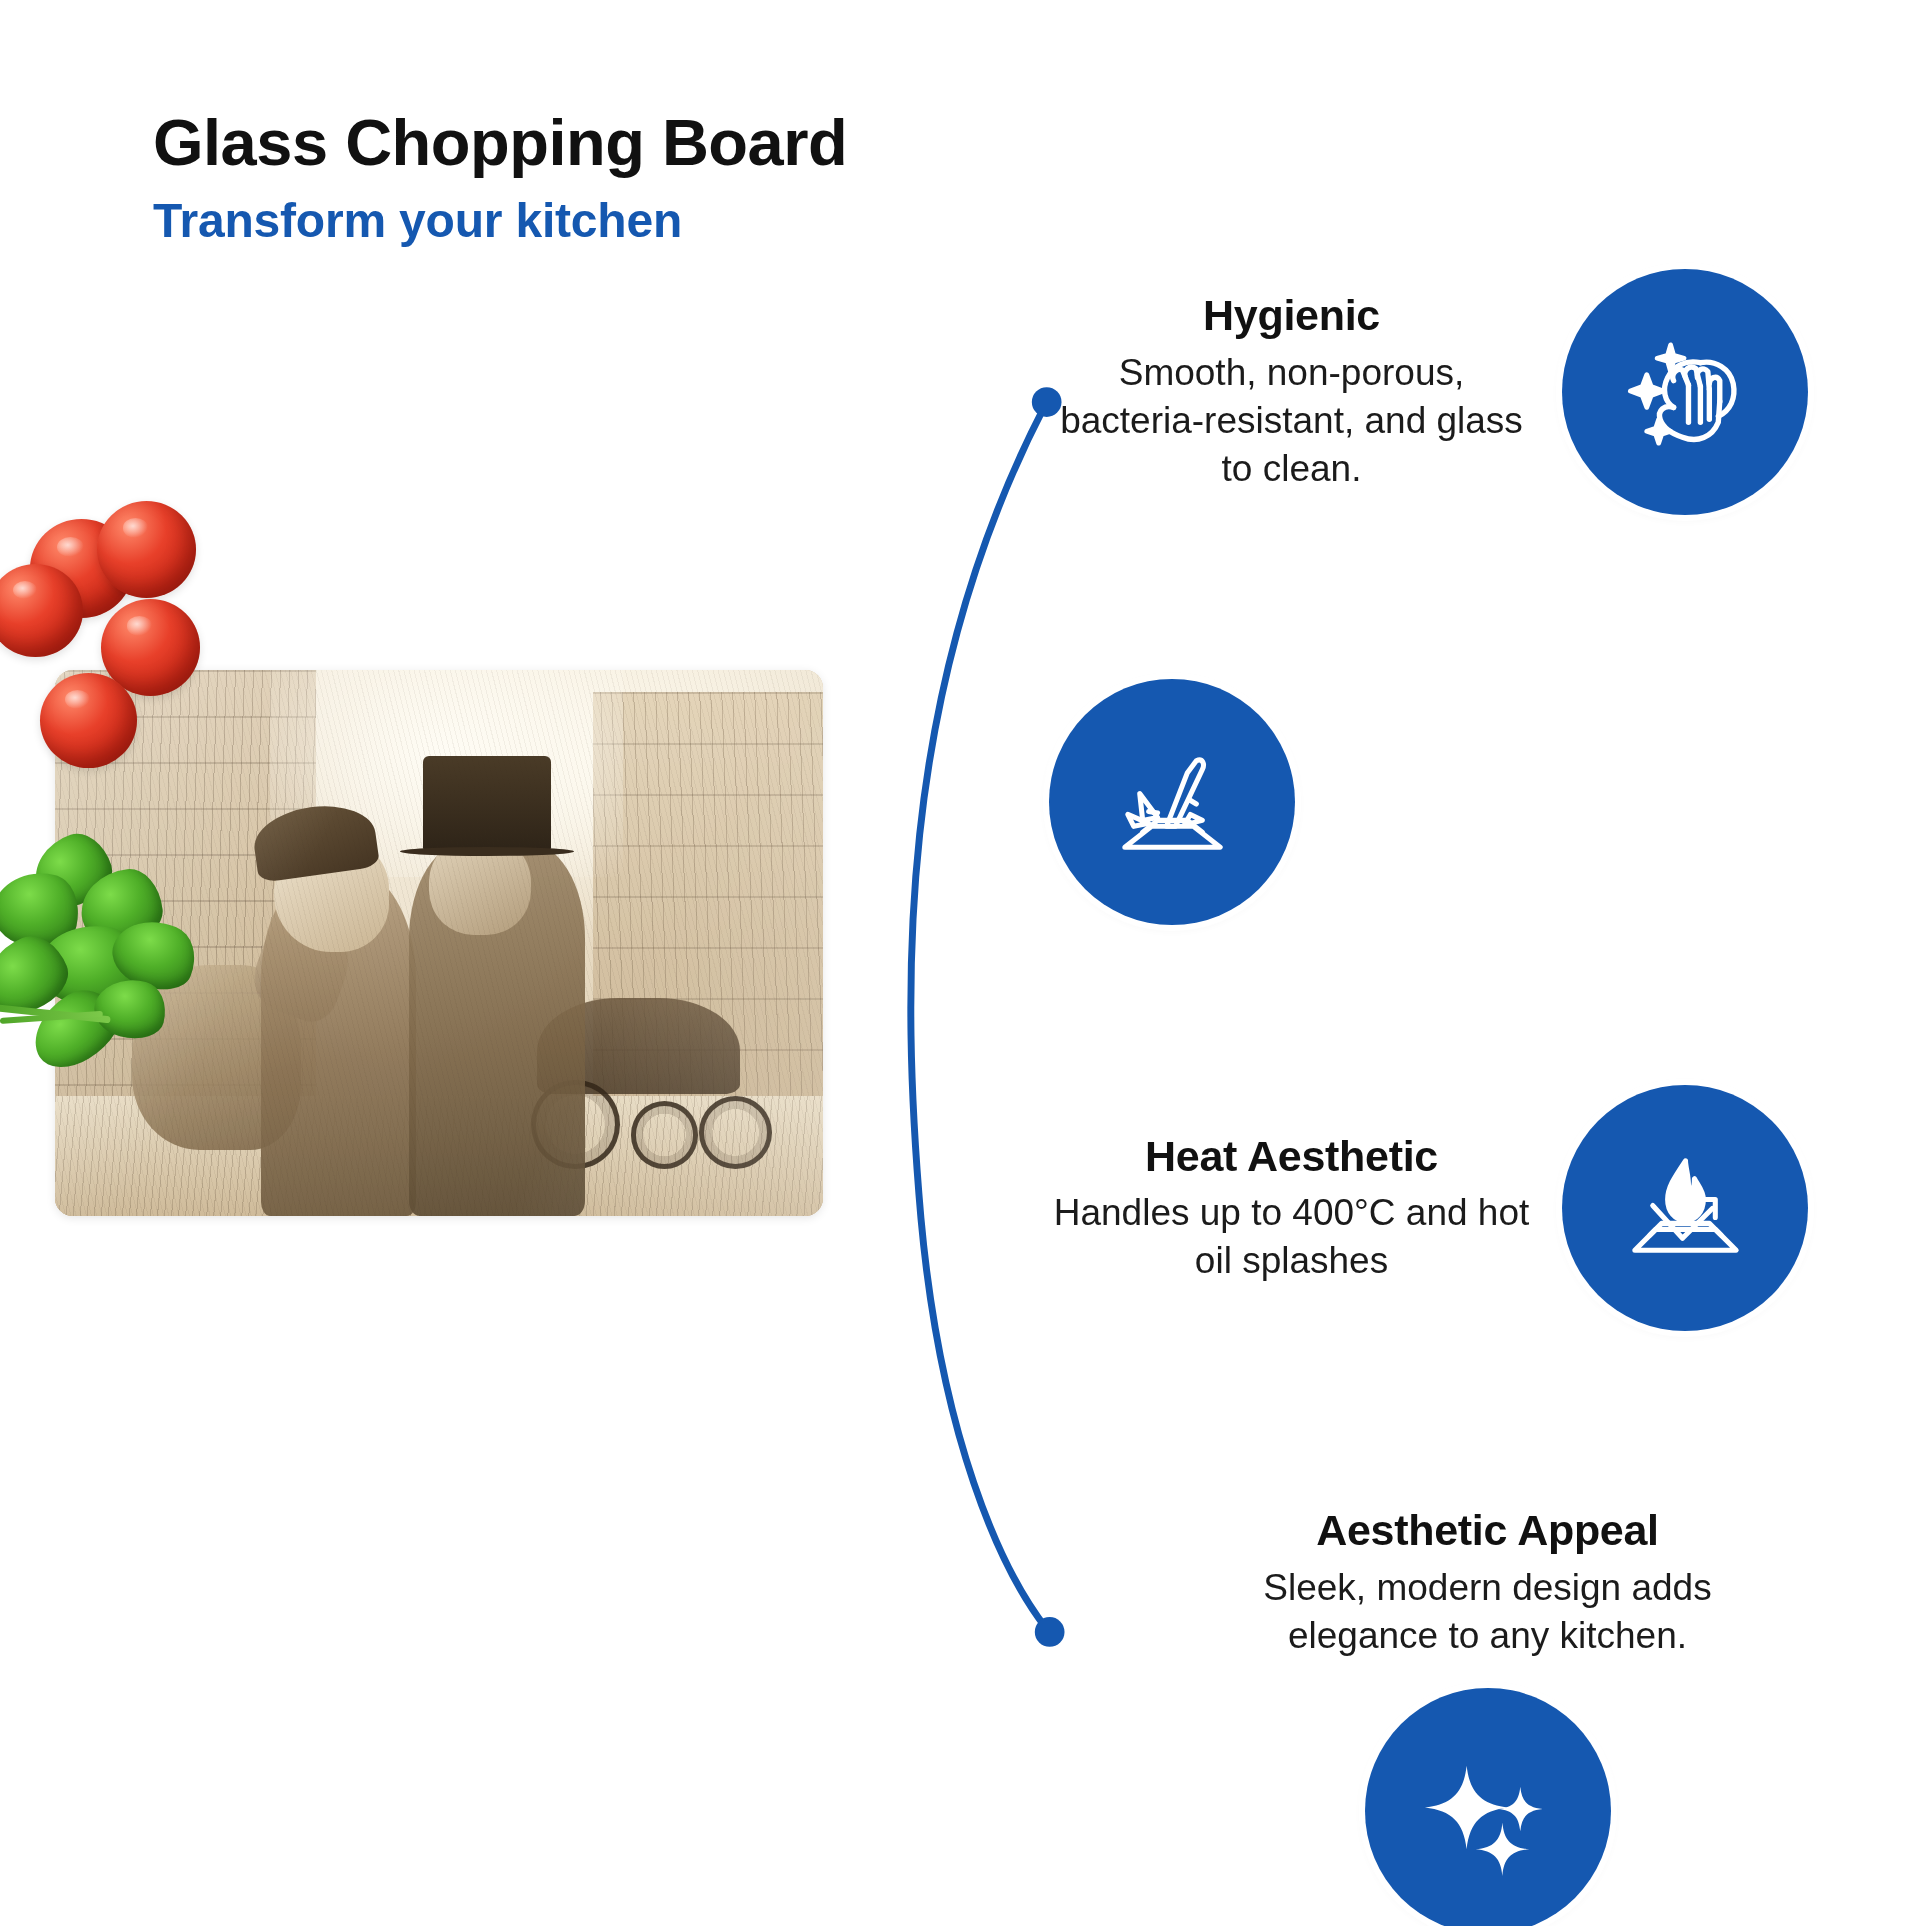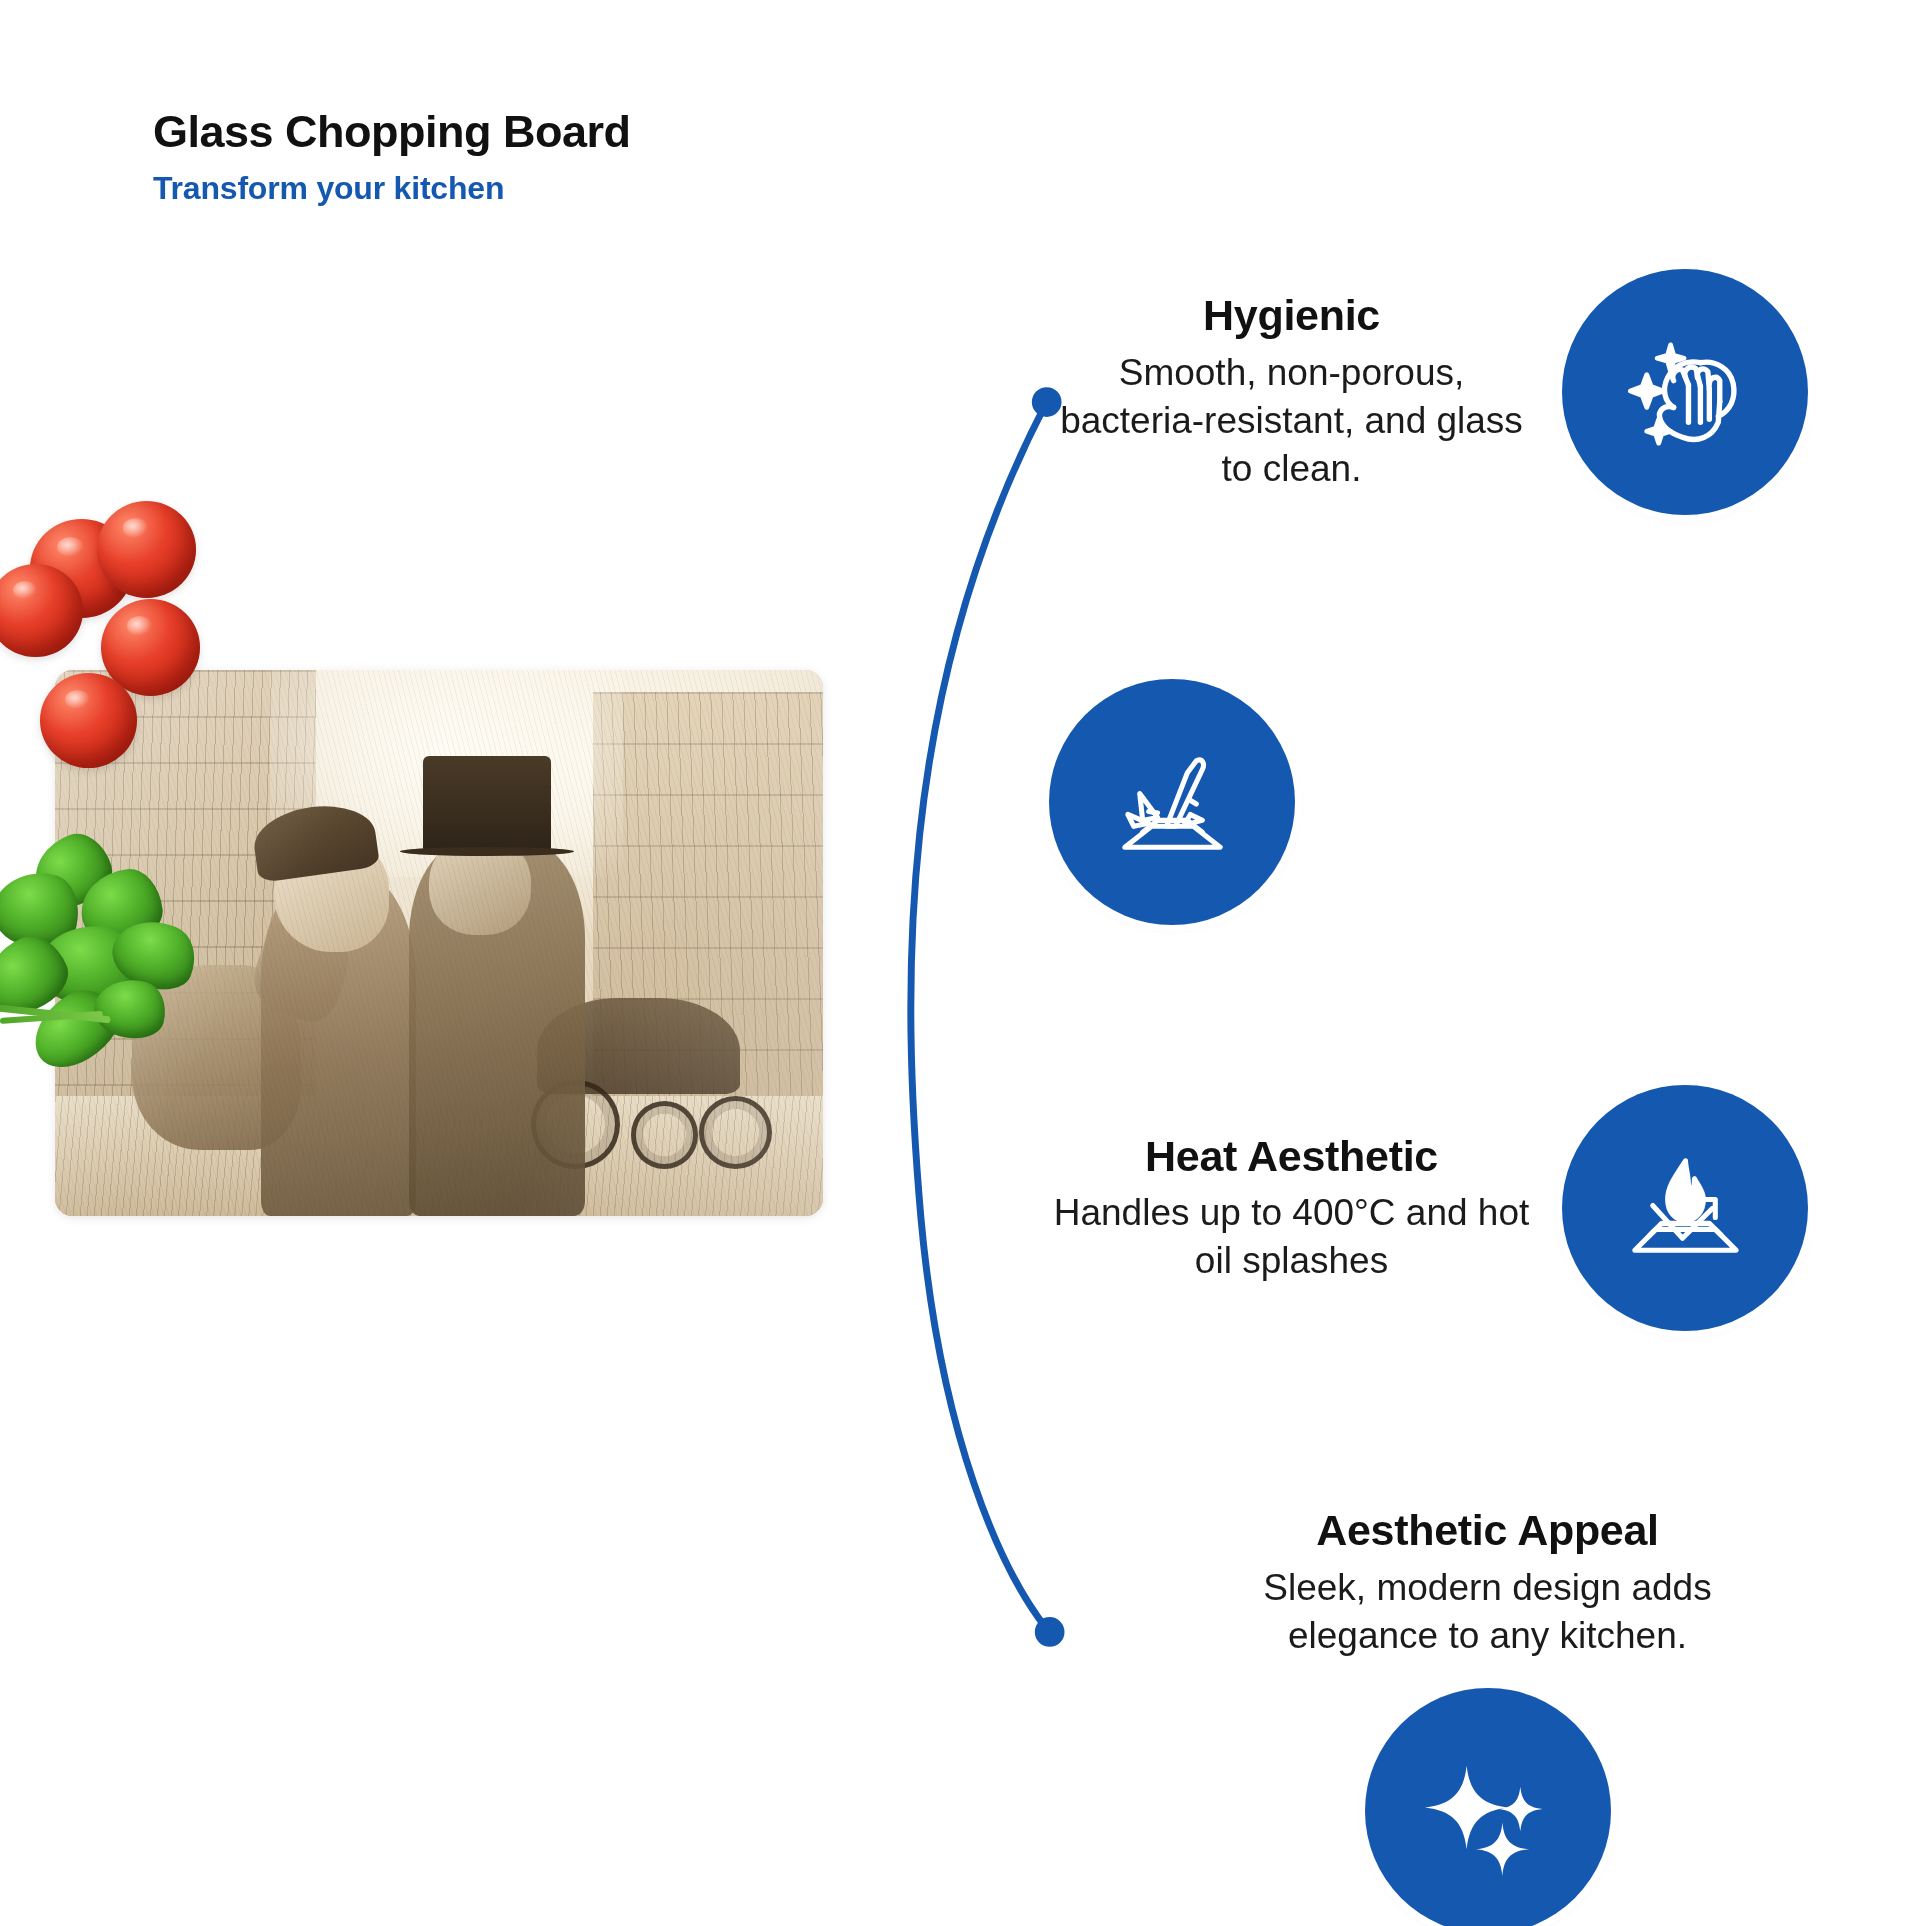--- a/index.html
+++ b/index.html
@@ -17,30 +17,30 @@
   }
 
   
   #header {
     position: absolute;
     left: 153px;
     top: 107px;
     width: 1089px;
   }
   #product-title {
-    font-size: 45px;
+    font-size: 65px;
     font-weight: bold;
     color: #111111;
     letter-spacing: -0.5px;
     line-height: 1.12;
     margin: 0;
     white-space: nowrap;
   }
   #product-subtitle {
-    font-size: 32px;
+    font-size: 48px;
     font-weight: bold;
     color: #1558b0;
     letter-spacing: -0.2px;
     line-height: 1.2;
     margin: 12px 0 0 0;
     white-space: nowrap;
   }
 
   
   #product-stage {

